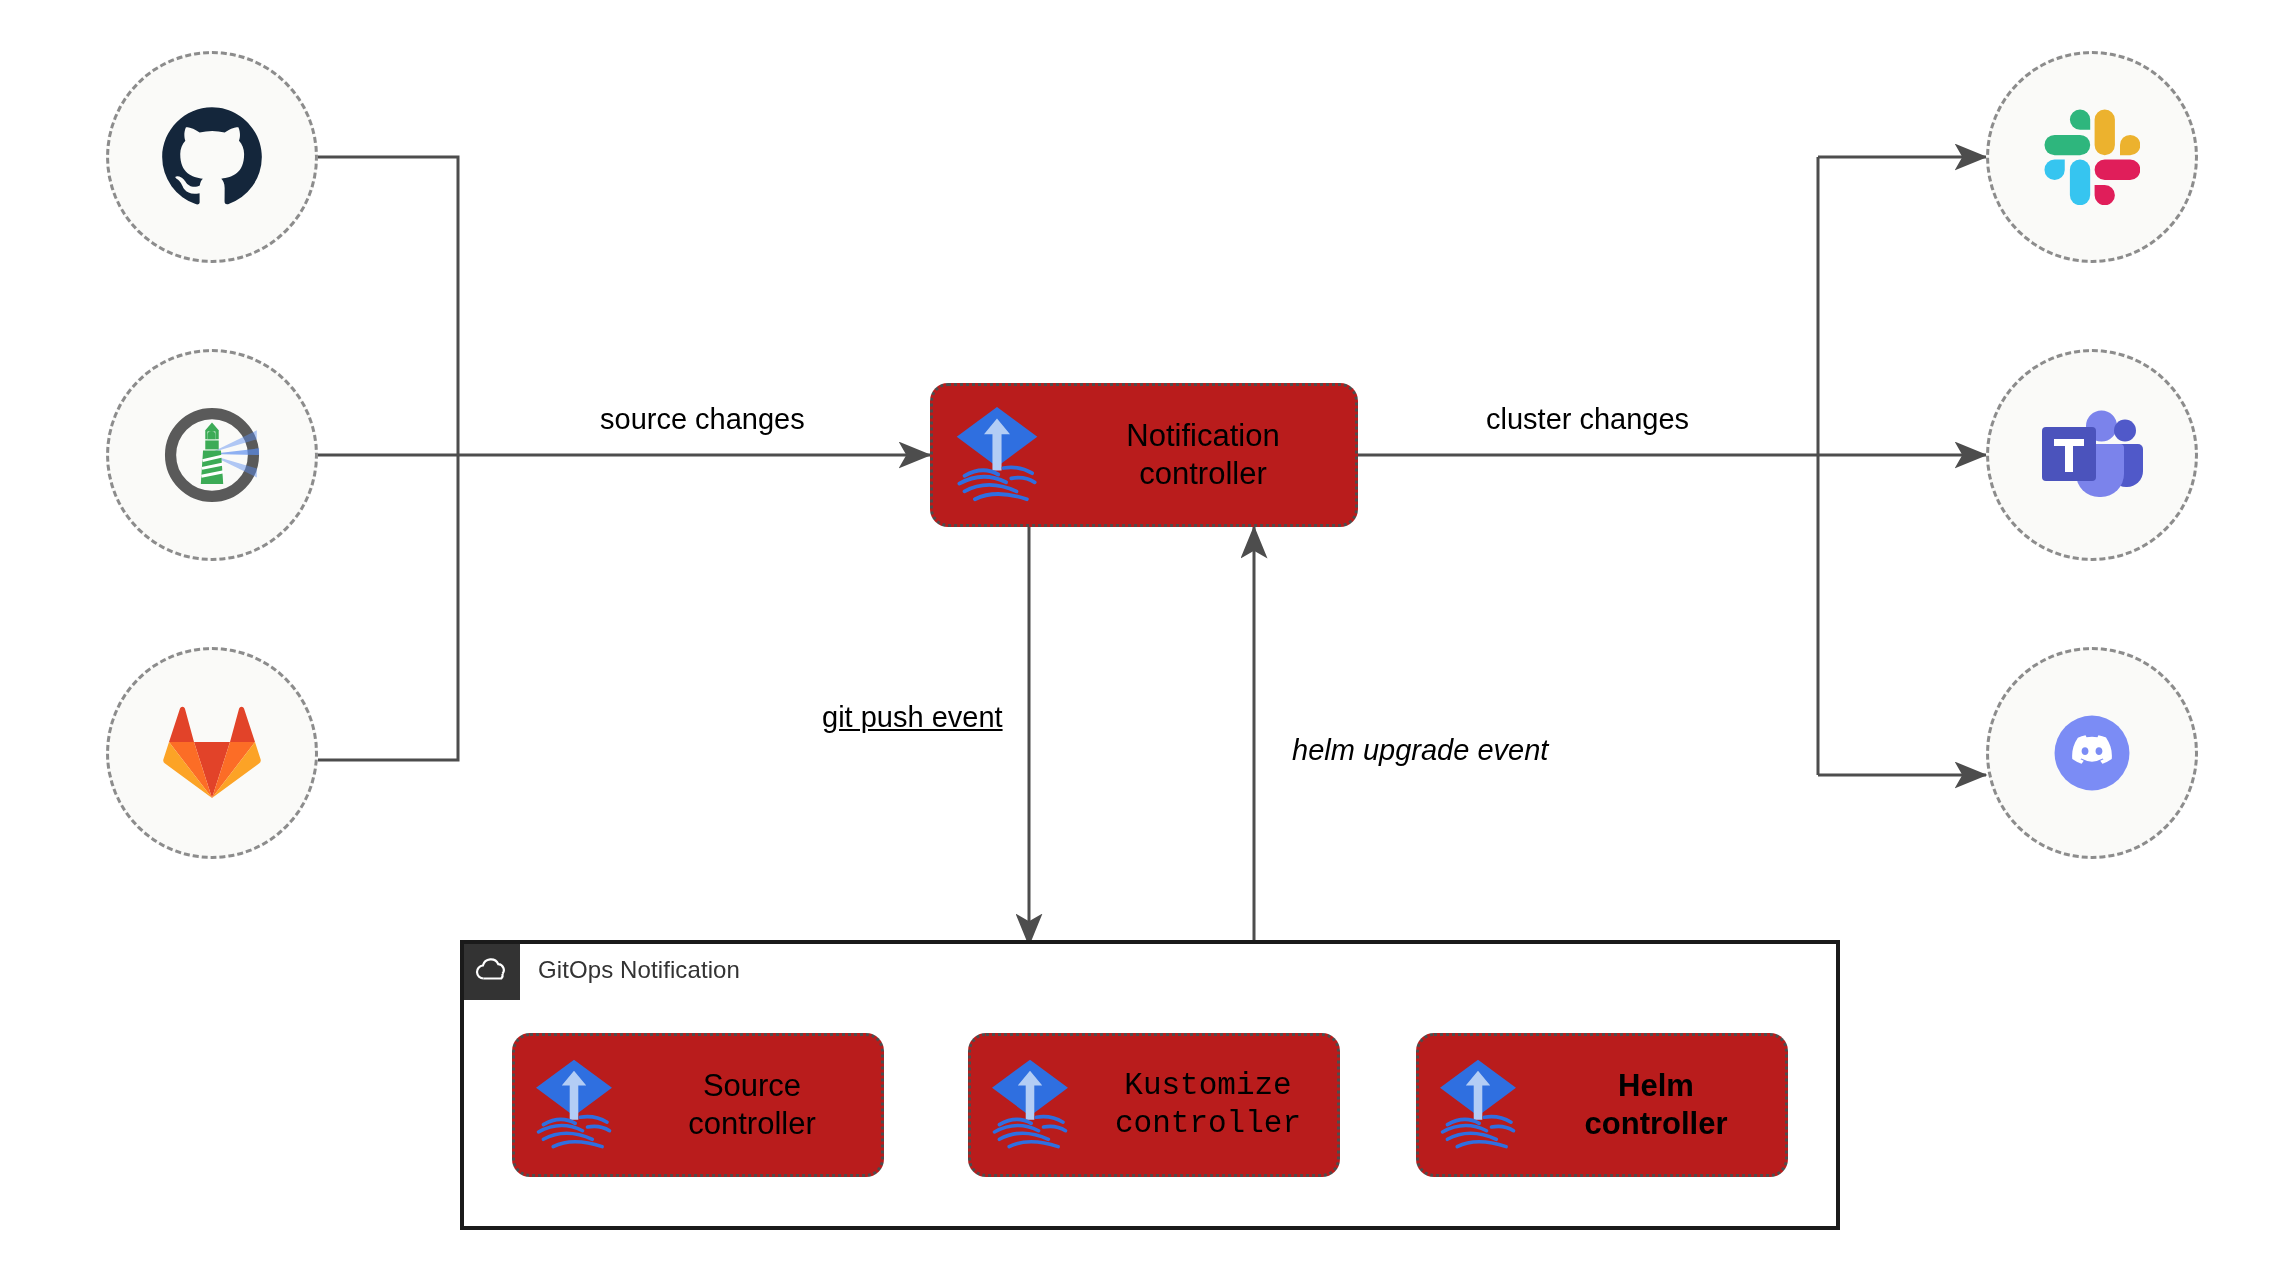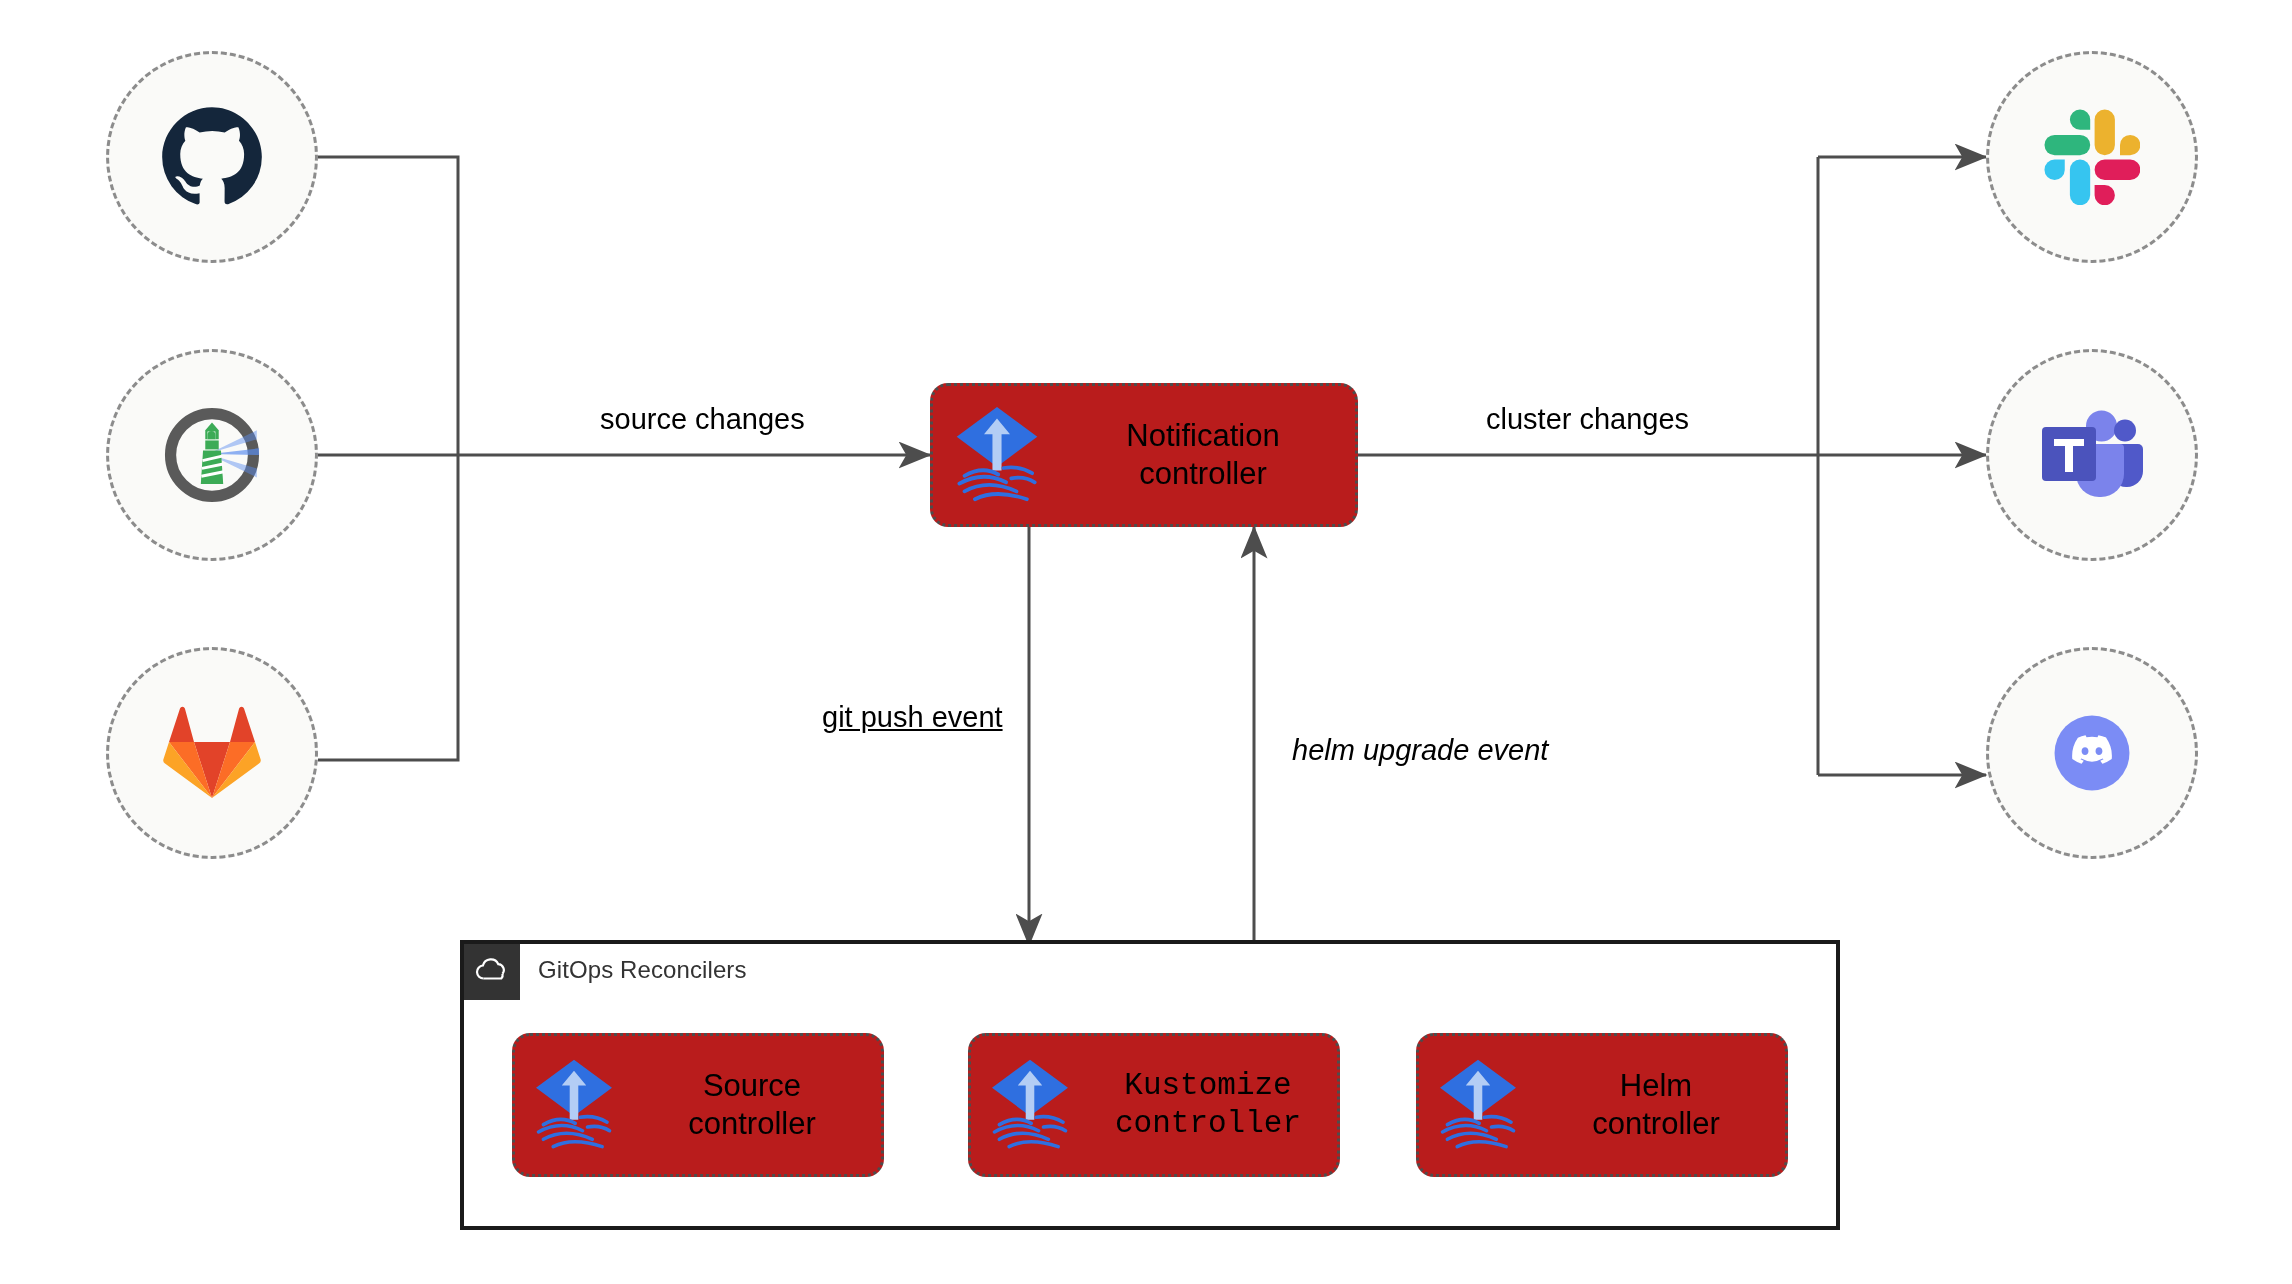--- a/index.html
+++ b/index.html
@@ -252,21 +252,21 @@
 
   <div class="group-box" style="left:460px; top:940px; width:1380px; height:290px;">
     <div class="group-tab">
       <span>
         <svg width="34" height="24" viewBox="0 0 34 24">
           <path fill="none" stroke="#ffffff" stroke-width="2.2" d="M8.5 20.5a6.5 6.5 0 0 1-.6-12.97A8.2 8.2 0 0 1 23.3 6.2a5.9 5.9 0 0 1 4.2 9.6"></path>
           <path fill="none" stroke="#ffffff" stroke-width="2.2" d="M8.5 20.5h17.8a5.1 5.1 0 0 0 1.2-4.7"></path>
         </svg>
       </span>
     </div>
-    <div class="group-title">GitOps Reconcilers</div>
+    <div class="group-title">GitOps Notification</div>
   </div>
 
   <div class="node-box" style="left:512px; top:1033px; width:372px; height:144px;">
     <span class="node-icon" style="width:118px;">
       <svg width="86" height="98" viewBox="0 0 70 80">
         <path fill="#2f6fe0" d="M35 3 L66 26 L35 49 L4 26 Z"></path>
         <path fill="#b3cdf5" d="M35 12 L45 24 L38.5 24 L38.5 52 L31.5 52 L31.5 24 L25 24 Z"></path>
         <g stroke="#2f6fe0" stroke-width="2.9" fill="none" stroke-linecap="round">
           <path d="M10 56 Q24 48 36 55"></path>
           <path d="M6 62 Q24 52 42 61"></path>
@@ -293,21 +293,21 @@
           <path d="M18 74 Q34 66 58 74"></path>
           <path d="M40 50 Q52 48 62 54"></path>
           <path d="M46 58 Q56 56 64 61"></path>
         </g>
       </svg>
     </span>
     <span class="node-label">Kustomize
 controller</span>
   </div>
 
-  <div class="node-box" style="left:1416px; top:1033px; width:372px; height:144px;">
+  <div class="node-box" style="left:1416px; top:1033px; width:372px; height:144px;font-weight:bold;">
     <span class="node-icon" style="width:118px;">
       <svg width="86" height="98" viewBox="0 0 70 80">
         <path fill="#2f6fe0" d="M35 3 L66 26 L35 49 L4 26 Z"></path>
         <path fill="#b3cdf5" d="M35 12 L45 24 L38.5 24 L38.5 52 L31.5 52 L31.5 24 L25 24 Z"></path>
         <g stroke="#2f6fe0" stroke-width="2.9" fill="none" stroke-linecap="round">
           <path d="M10 56 Q24 48 36 55"></path>
           <path d="M6 62 Q24 52 42 61"></path>
           <path d="M10 68 Q28 58 50 68"></path>
           <path d="M18 74 Q34 66 58 74"></path>
           <path d="M40 50 Q52 48 62 54"></path>

